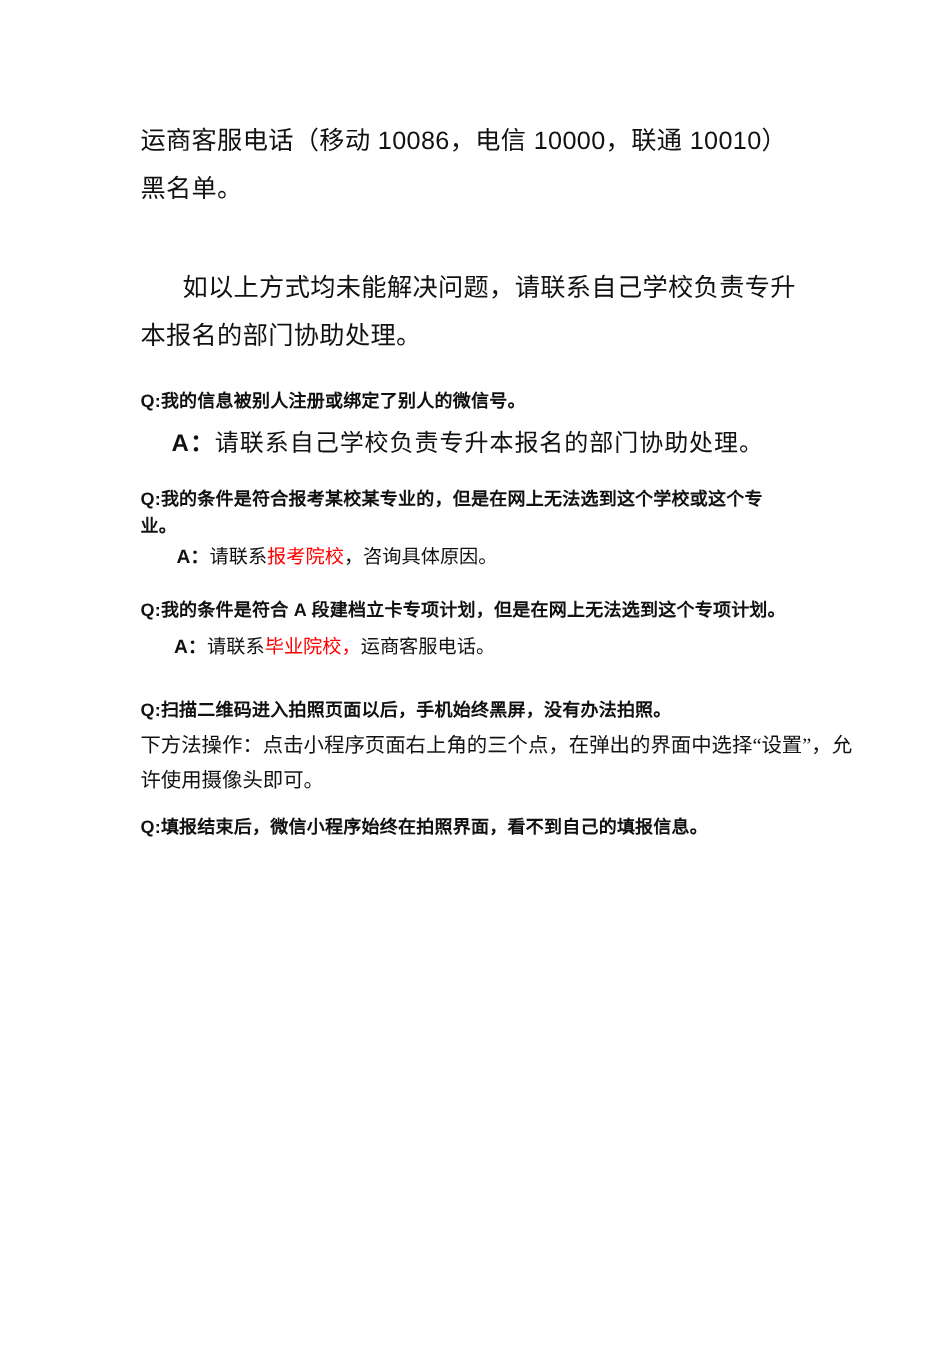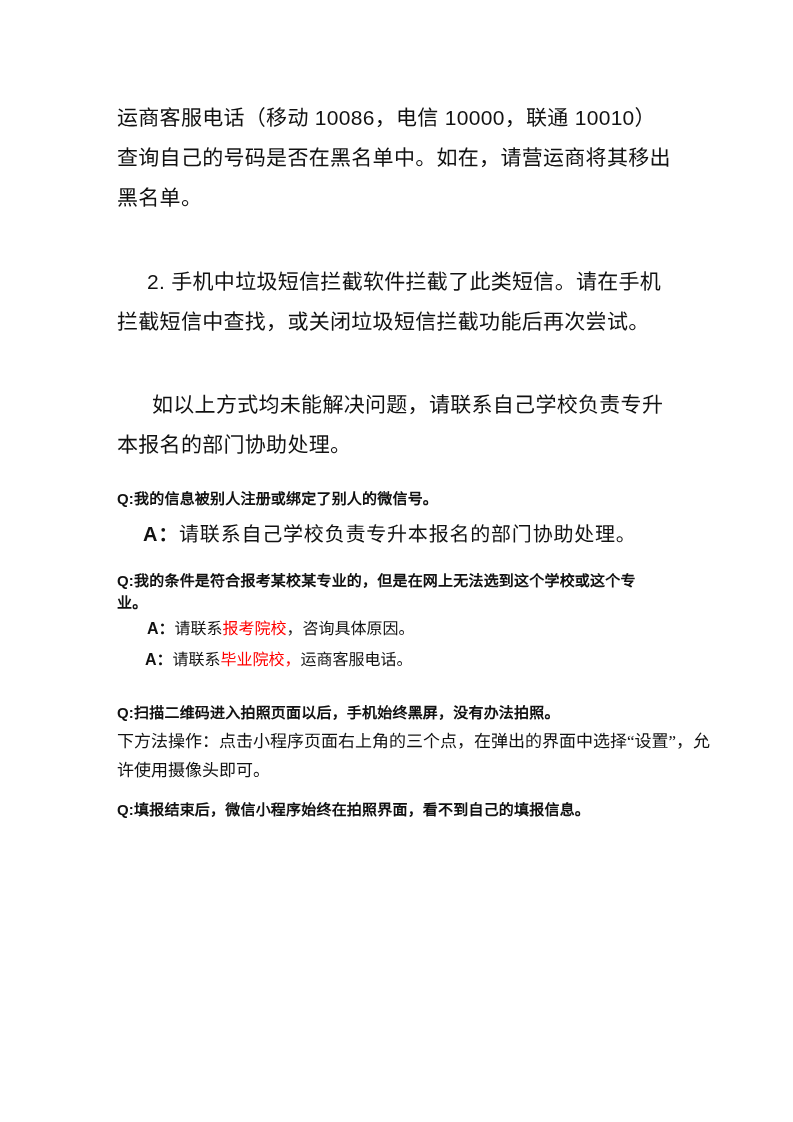--- a/index.html
+++ b/index.html
@@ -74,28 +74,23 @@
   .mt4  { margin-top: 4px; }
   .mt3  { margin-top: 3px; }
 </style>
 </head>
 <body>
 
 <div class="page">
 
   <div class="para">
     <div class="line">运商客服电话（移动 10086，电信 10000，联通 10010）</div>
-    <div class="line">查询自己的号码是否在黑名单中。如在，请营运商将其移出</div>
     <div class="line">黑名单。</div>
   </div>
 
-  <div class="para mt44">
-    <div class="line indent-num">2. 手机中垃圾短信拦截软件拦截了此类短信。请在手机</div>
-    <div class="line">拦截短信中查找，或关闭垃圾短信拦截功能后再次尝试。</div>
-  </div>
 
 
   <div class="para mt43">
     <div class="line indent-big">如以上方式均未能解决问题，请联系自己学校负责专升</div>
     <div class="line">本报名的部门协助处理。</div>
   </div>
 
   <div>
     <div class="q mt23">
       <span class="line">Q:我的信息被别人注册或绑定了别人的微信号。</span>
@@ -109,20 +104,23 @@
     <div class="q mt21">
       <div class="line">Q:我的条件是符合报考某校某专业的，但是在网上无法选到这个学校或这个专</div>
       <div class="line">业。</div>
     </div>
     <div class="a2 mt4 line">
       <span class="a-prefix">A：</span><span>请联系</span><span class="red">报考院校</span><span>，咨询具体原因。</span>
     </div>
   </div>
 
   <div>
+    <div class="q mt22">
+      <span class="line">Q:我的条件是符合 A 段建档立卡专项计划，但是在网上无法选到这个专项计划。</span>
+    </div>
     <div class="a3 mt9 line">
       <span class="a-prefix">A：</span><span>请联系</span><span class="red">毕业院校，</span><span>运商客服电话。</span>
     </div>
   </div>
 
   <div>
     <div class="q mt31">
       <span class="line">Q:扫描二维码进入拍照页面以后，手机始终黑屏，没有办法拍照。</span>
     </div>
     <div class="a4 mt3">

